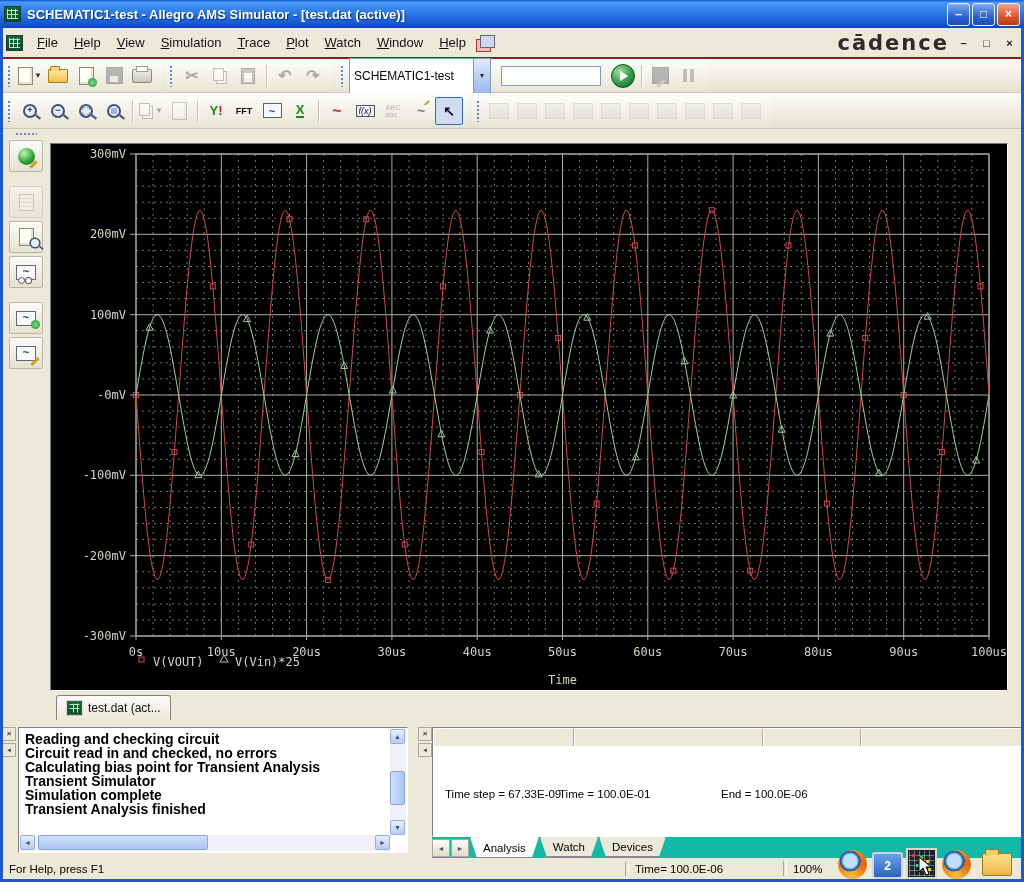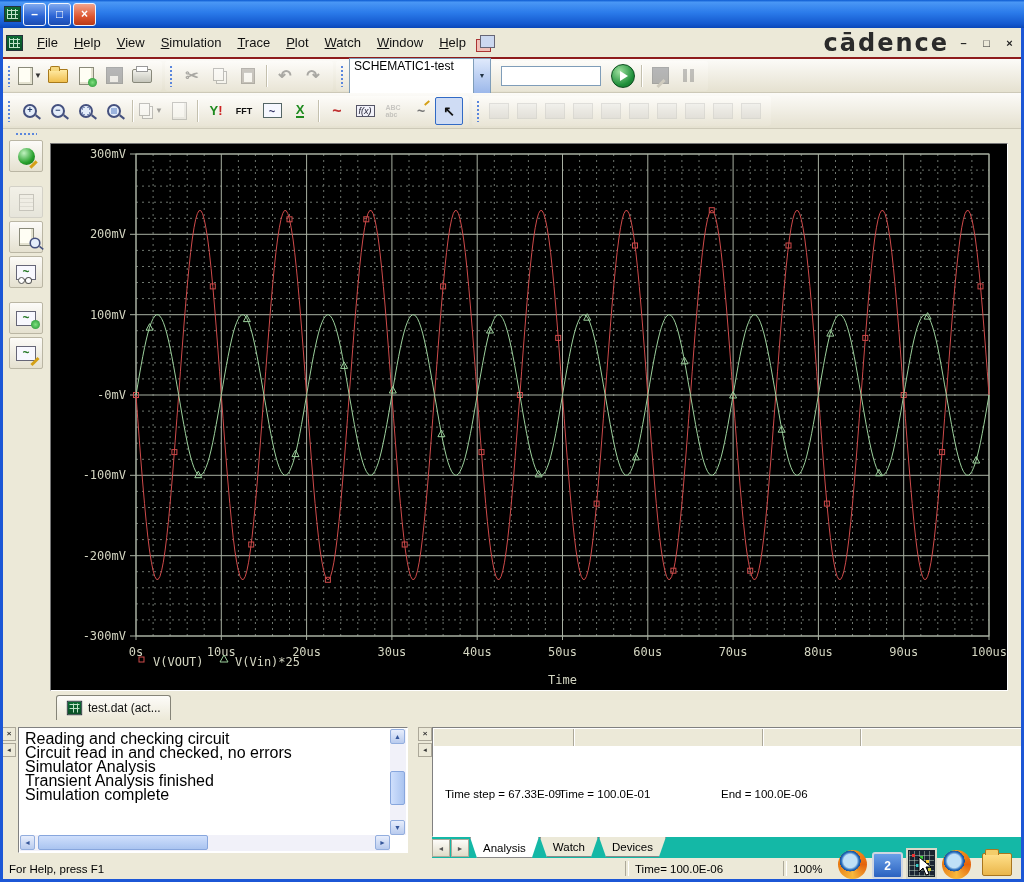--- a/index.html
+++ b/index.html
@@ -9,35 +9,35 @@
   .titlebar{left:0;top:0;width:1024px;height:28px;display:flex;align-items:center;padding:0 4px;box-sizing:border-box;
     background:linear-gradient(180deg,#0b59d0 0%,#4a97f5 8%,#2b7bea 45%,#1459cf 85%,#0a47b8 100%);}
   .title-text{color:#fff;font-weight:bold;font-size:13px;margin-left:6px;text-shadow:1px 1px 1px #0a2f7a;flex:1;white-space:nowrap;overflow:hidden;}
   .capbtn{width:21px;height:21px;margin-left:2px;border:1px solid #eef4ff;border-radius:3px;display:flex;align-items:center;justify-content:center;
     color:#fff;font-size:12px;font-weight:bold;background:linear-gradient(#7fa9ef,#2a63d4 60%,#1c4cb0);}
   .capbtn.close{background:linear-gradient(#f2a48c,#dd5630 60%,#b83a18);}
   
   .menubar{left:0;top:28px;width:1024px;height:29px;background:#ece9d8;display:flex;align-items:center;padding:0 6px;box-sizing:border-box;text-align:center;}
   .mi{font-size:13px;color:#111;padding:4px 8px;}
   .mi::first-letter{text-decoration:underline;}
-  .brand{margin-left:auto;font-size:24px;font-weight:bold;color:#2b2b2b;font-family:"DejaVu Sans",sans-serif;letter-spacing:2px;}
+  .brand{margin-left:auto;font-size:21px;font-weight:bold;color:#2b2b2b;font-family:"DejaVu Sans",sans-serif;letter-spacing:2px;}
   .mdibtn{width:17px;height:16px;margin-left:6px;display:flex;align-items:center;justify-content:center;font-size:11px;font-weight:bold;color:#222;}
   .redline{left:0;top:57px;width:1024px;height:2px;background:#8e1c1c;}
   
   .tbar{left:0;width:1024px;display:flex;align-items:center;background:linear-gradient(#fcfbf8,#e5e1d0);border-bottom:1px solid #cdc9b8;box-sizing:border-box;}
   .tbar1{top:59px;height:34px;}
   .tbar2{top:93px;height:36px;}
   .grp{display:flex;align-items:center;height:30px;padding:0 6px 0 2px;background:linear-gradient(#fdfcf9,#e9e5d6);border-radius:3px;margin-left:3px;}
   .grip{width:4px;height:22px;margin:0 5px 0 2px;background-image:radial-gradient(#5a86dd 1.1px,transparent 1.3px);background-size:4px 4px;}
   .tbtn{width:26px;height:26px;display:flex;align-items:center;justify-content:center;border:1px solid transparent;border-radius:2px;position:relative;}
   .tbtn.dis{opacity:.42;filter:grayscale(.9);}
   .tbtn.sel{border:1px solid #316ac5;background:#cfdcf4;}
   .vsep{width:1px;height:22px;background:#c4c0ae;margin:0 4px;box-shadow:1px 0 0 #fff;}
   .drop{font-size:8px;color:#333;margin-left:1px;}
-  .combo{height:36px;background:#fff;border:1px solid #7f9db9;display:flex;align-items:flex-start;font-size:12px;box-sizing:border-box;}
+  .combo{height:36px;background:#fff;border:1px solid #7f9db9;display:flex;align-items:center;font-size:12px;box-sizing:border-box;}
   .combo .val{padding:0 4px;flex:1;white-space:nowrap;overflow:hidden;}
   .combo .carrow{width:16px;height:100%;border-left:1px solid #7f9db9;background:linear-gradient(#dfe9fb,#9cb8ea);display:flex;align-items:center;justify-content:center;font-size:7px;color:#234;}
   .searchbox{width:100px;height:20px;border:1px solid #7f9db9;font-size:12px;box-sizing:border-box;padding:0 4px;font-family:"Liberation Sans",sans-serif;}
   
   .i-page{width:13px;height:16px;background:#fffef4;border:1px solid #8a8a7a;box-shadow:inset -2px -2px 0 #e4e2d0;position:relative;}
   .i-plus::after{content:"";position:absolute;right:-4px;bottom:-3px;width:9px;height:9px;border-radius:50%;background:radial-gradient(#7fe07f,#1d8f2d);}
   .i-folder{width:18px;height:12px;background:linear-gradient(#ffeaa4,#f0bf4e);border:1px solid #a87a1c;border-radius:1px;position:relative;}
   .i-folder::before{content:"";position:absolute;top:-4px;left:1px;width:8px;height:4px;background:#f6d87e;border:1px solid #a87a1c;border-bottom:none;border-radius:2px 2px 0 0;}
   .i-disk{width:15px;height:15px;background:#3a62c4;border:1px solid #24448c;position:relative;}
   .i-disk::after{content:"";position:absolute;left:3px;bottom:1px;width:8px;height:6px;background:#e8e8f4;}
@@ -97,21 +97,21 @@
   .ptab{left:56px;top:695px;height:24px;display:flex;align-items:center;gap:5px;padding:0 9px;font-size:12px;color:#111;
     background:linear-gradient(#fdfcf9,#ece9d8);border:1px solid #858478;border-bottom:none;border-radius:3px 3px 0 0;z-index:3;}
   .ptab2{left:146px;top:697px;width:10px;height:22px;background:#e0dcc8;border:1px solid #9a9888;border-bottom:none;border-radius:0 3px 0 0;z-index:2;}
   
   .minibar{position:absolute;left:0;top:0;width:14px;display:flex;flex-direction:column;gap:2px;}
   .minibtn{width:12px;height:12px;border:1px solid #aca899;background:#ece9d8;display:flex;align-items:center;justify-content:center;
     font-size:8px;font-weight:bold;color:#333;line-height:1;}
   .panel-sunken{position:absolute;background:#fff;border-top:1px solid #808080;border-left:1px solid #808080;border-right:1px solid #fff;border-bottom:1px solid #fff;box-sizing:border-box;}
   .msgpanel{left:2px;top:727px;width:406px;height:126px;}
   .msglist{left:16px;top:0;width:390px;height:126px;}
-  .msgtext{position:absolute;left:6px;top:4px;right:20px;bottom:20px;overflow:hidden;font-size:16px;color:#000;line-height:14px;white-space:nowrap;}
+  .msgtext{position:absolute;left:6px;top:4px;right:20px;bottom:20px;overflow:hidden;font-size:14px;color:#000;line-height:14px;white-space:nowrap;font-weight:bold;}
   .sb{position:absolute;background:#f1f1f9;}
   .sbbtn{position:absolute;width:15px;height:15px;background:linear-gradient(#e8eefc,#b9cbee);border:1px solid #93aede;border-radius:2px;display:flex;align-items:center;justify-content:center;font-size:7px;color:#35569a;box-sizing:border-box;}
   .sbthumb{position:absolute;background:linear-gradient(90deg,#cfdffc,#aac4f0);border:1px solid #87a6dd;border-radius:2px;box-sizing:border-box;}
   .sbthumb.h{background:linear-gradient(#cfdffc,#aac4f0);}
   .simpanel{left:418px;top:727px;width:603px;height:131px;}
   .simbody{left:14px;top:0;width:704px;height:110px;}
   .simhdr{position:absolute;left:1px;top:1px;right:1px;height:17px;background:#ece9d8;display:flex;}
   .simhdr .cell{border-right:1px solid #aca899;box-shadow:1px 0 0 #fff;height:100%;box-sizing:border-box;}
   .simtxt{position:absolute;font-size:11.5px;color:#000;top:60px;white-space:nowrap;}
   .simtabs{position:absolute;left:14px;top:110px;width:589px;height:21px;display:flex;align-items:flex-start;gap:1px;background:#14b8a6;padding-top:0;}
@@ -141,20 +141,21 @@
   .tb-folder{position:absolute;width:28px;height:21px;background:linear-gradient(#ffe08a,#eab64b);border:1px solid #a8761f;border-radius:2px;}
   .tb-folder::before{content:"";position:absolute;top:-5px;left:2px;width:12px;height:5px;background:#f3cd6a;border:1px solid #a8761f;border-bottom:none;border-radius:2px 2px 0 0;}
 </style>
 </head>
 <body>
 
 <div id="win">
 
   <div class="abs titlebar">
     <span class="i-grid"></span>
+    <span class="title-text">SCHEMATIC1-test - Allegro AMS Simulator - [test.dat (active)]</span>
     <span class="capbtn">–</span>
     <span class="capbtn">□</span>
     <span class="capbtn close">×</span>
   </div>
 
   <div class="abs menubar">
     <span class="i-grid" style="margin-right:6px;"></span>
     <span class="mi">File</span>
     <span class="mi">Help</span>
     <span class="mi">View</span>
@@ -536,23 +537,24 @@
 
   <div class="abs msgpanel" style="position:absolute;">
     <div class="minibar">
       <span class="minibtn">×</span>
       <span class="minibtn" style="font-size:6px;">◄</span>
     </div>
     <div class="panel-sunken msglist">
       <div class="msgtext">
         <div>Reading and checking circuit</div>
         <div>Circuit read in and checked, no errors</div>
-        <div>Simulator Analysis</div>
+        <div>Calculating bias point for Transient Analysis</div>
+        <div>Transient Simulator</div>
+        <div>Simulation complete</div>
         <div>Transient Analysis finished</div>
-        <div>Simulation complete</div>
       </div>
 
       <div class="sb" style="right:1px;top:1px;bottom:17px;width:16px;">
         <span class="sbbtn" style="top:0;left:0;">▲</span>
         <span class="sbbtn" style="bottom:0;left:0;">▼</span>
         <span class="sbthumb" style="top:42px;left:0;width:15px;height:34px;"></span>
       </div>
 
       <div class="sb" style="left:1px;right:17px;bottom:1px;height:16px;">
         <span class="sbbtn" style="left:0;top:0;">◄</span>

